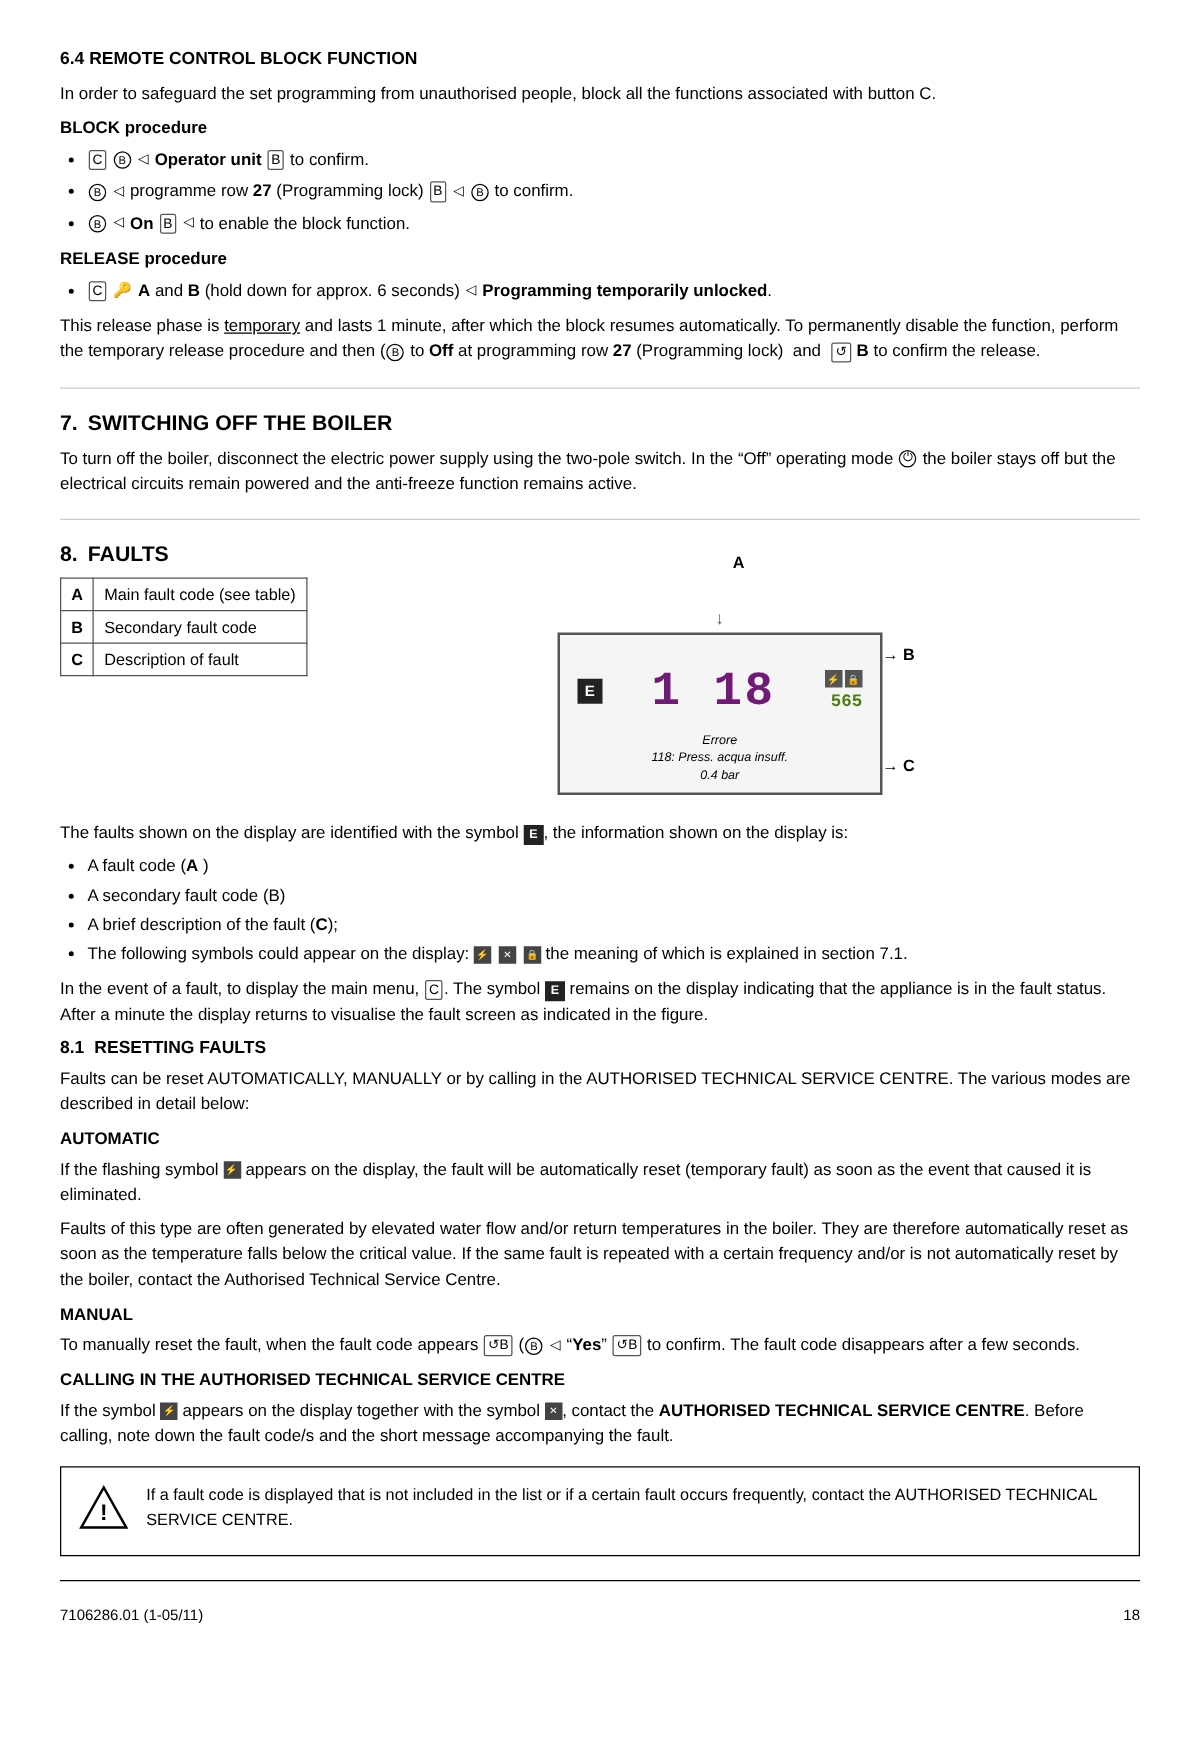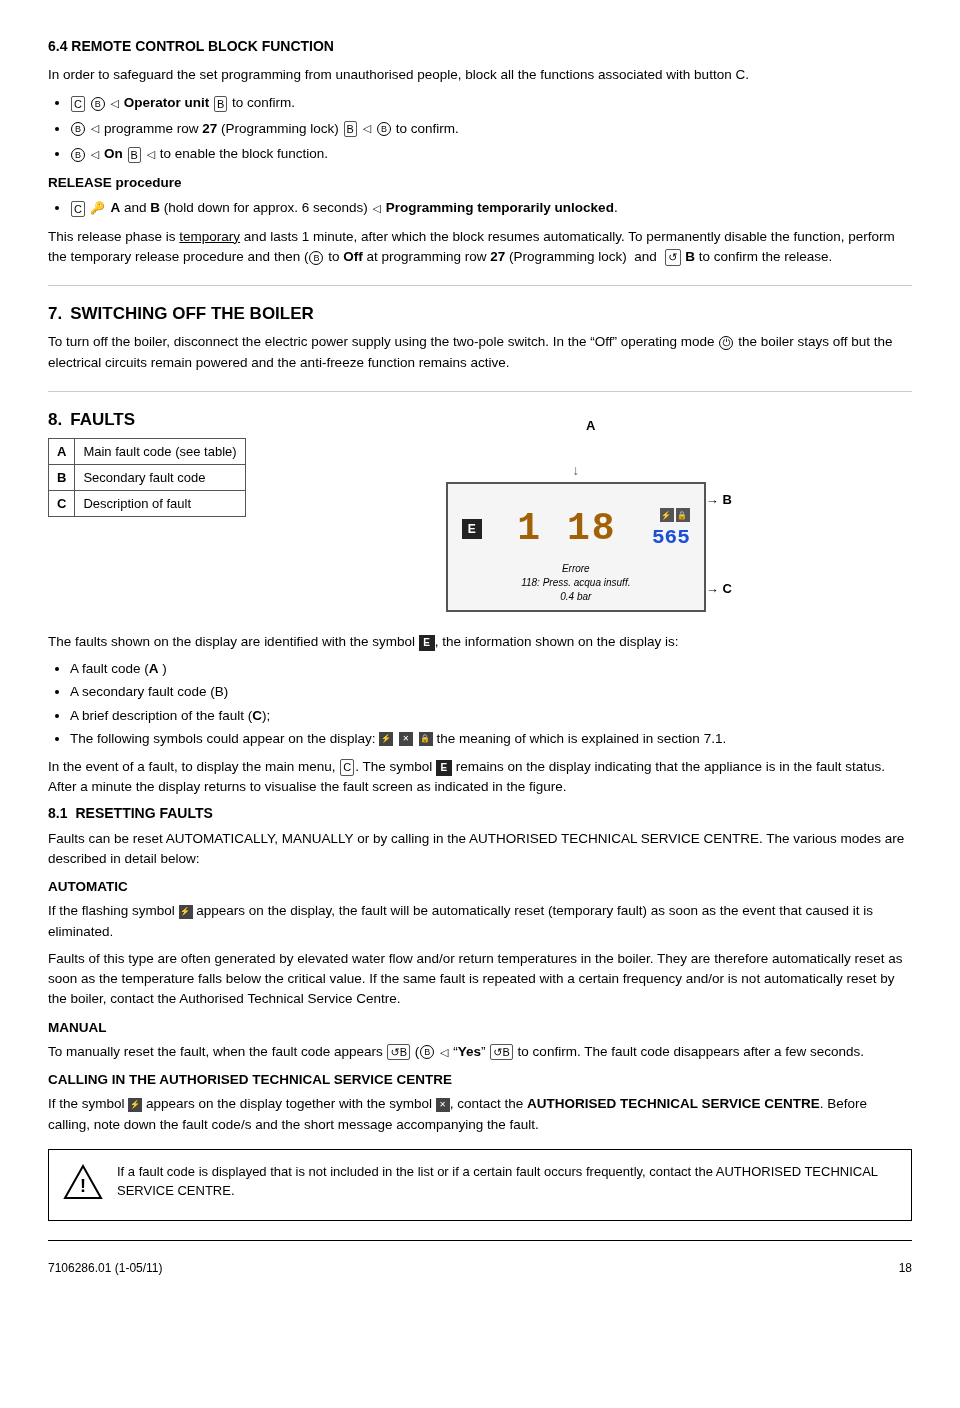--- a/index.html
+++ b/index.html
@@ -135,21 +135,21 @@
       display: flex;
       align-items: center;
       justify-content: center;
       flex-shrink: 0;
     }
     .display-digits {
       font-family: 'Courier New', monospace;
       font-size: 38px;
       font-weight: bold;
       letter-spacing: 2px;
-      color: #a16207;
+      color: #701a75;
       flex: 1;
       text-align: center;
     }
     .display-icons-right {
       display: flex;
       flex-direction: column;
       gap: 4px;
       align-items: flex-end;
     }
     .display-icon-small {
@@ -159,23 +159,23 @@
     .display-icon-sq {
       width: 14px;
       height: 14px;
       background: #333;
       display: flex;
       align-items: center;
       justify-content: center;
     }
     .display-secondary {
       font-family: 'Courier New', monospace;
-      font-size: 21px;
-      font-weight: bold;
-      color: #1d4ed8;
+      font-size: 14px;
+      font-weight: bold;
+      color: #4d7c0f;
     }
     .display-bottom {
       position: absolute;
       bottom: 6px;
       left: 50%;
       transform: translateX(-50%);
       text-align: center;
       font-size: 10px;
       line-height: 1.4;
       font-style: italic;
@@ -227,20 +227,21 @@
   </style>
 </head>
 <body>
 
 <div class="page">
 
   <div>
     <p class="s64-title">6.4    REMOTE CONTROL BLOCK FUNCTION</p>
     <p>In order to safeguard the set programming from unauthorised people, block all the functions associated with button C.</p>
 
+    <p class="proc-label">BLOCK procedure</p>
     <ul>
       <li class="prog-line">
         <span class="icon-inline">C</span>
         <span class="icon-circle">B</span>
         <span class="icon-key">◁</span>
         <strong>Operator unit</strong>
         <span class="icon-inline">B</span> to confirm.
       </li>
       <li class="prog-line">
         <span class="icon-circle">B</span>

